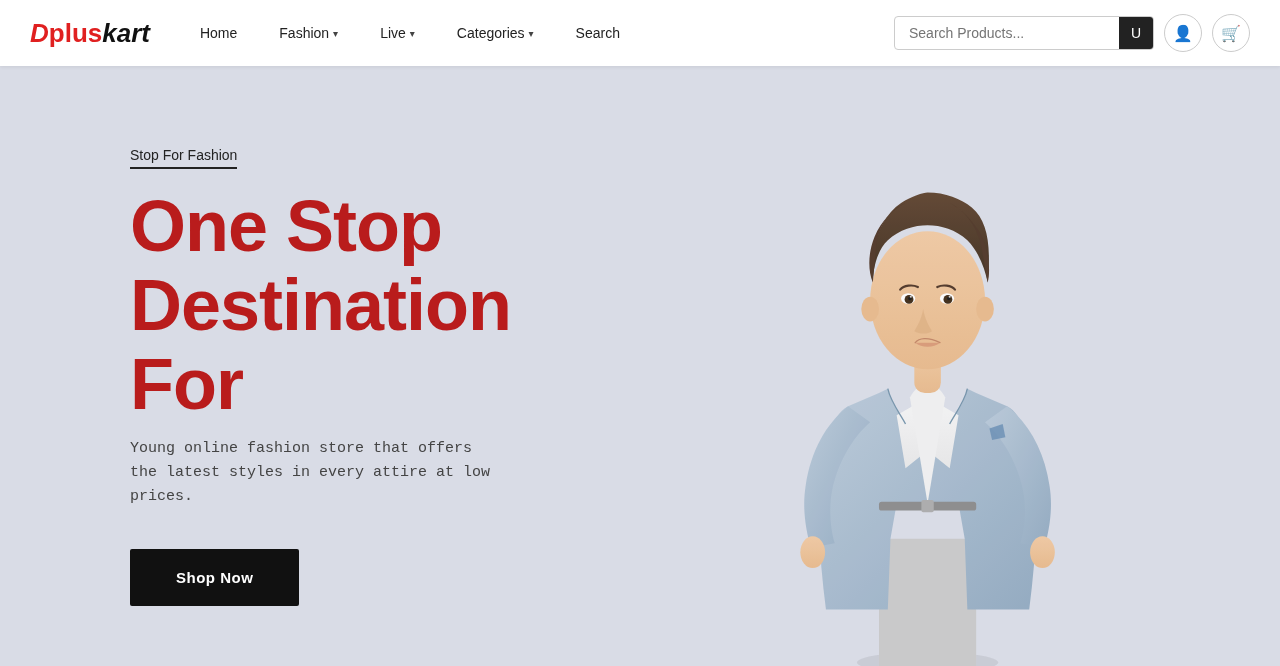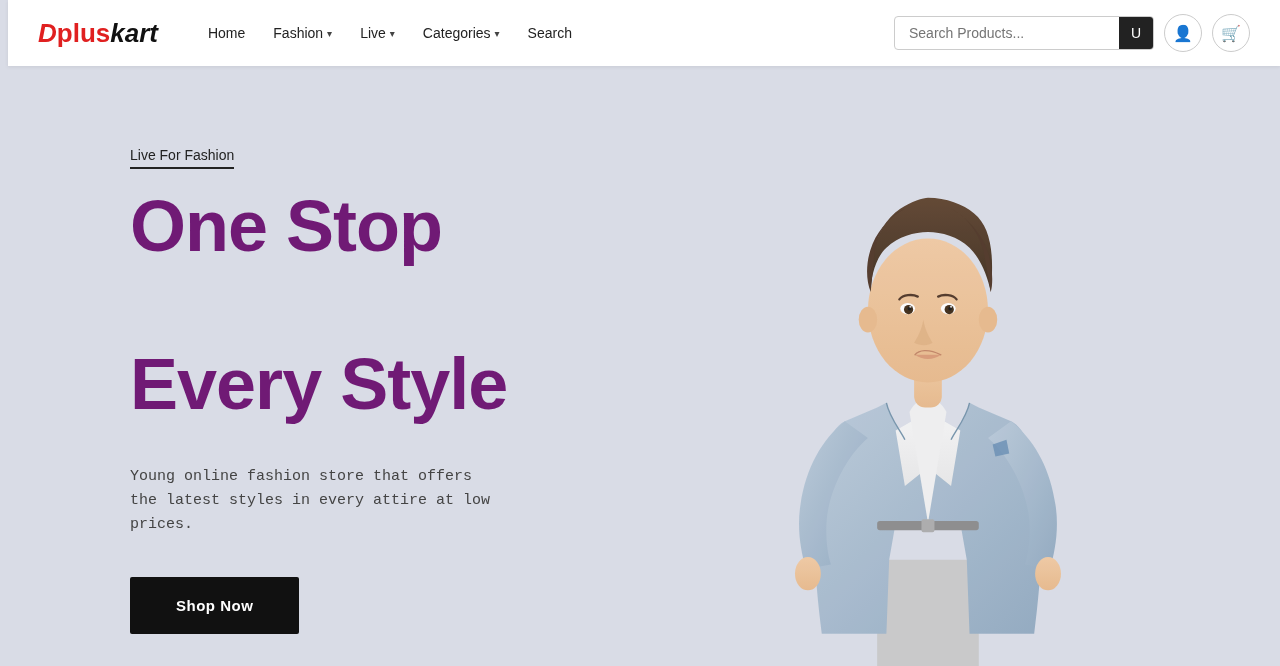--- a/index.html
+++ b/index.html
@@ -1,21 +1,21 @@
 <!DOCTYPE html>
 <html><head>
   <meta charset="utf-8">
   <style>
     * { margin: 0; padding: 0; box-sizing: border-box; }
     body { font-family: 'Segoe UI', Arial, sans-serif; background: #d9dce6; overflow-x: hidden; }
 
     
     .navbar {
       position: fixed;
-      top: 0; left: 8px; right: 0;
+      top: 0; left: 0; right: 0;
       height: 66px;
       background: #fff;
       display: flex;
       align-items: center;
       padding: 0 30px;
       z-index: 100;
       box-shadow: 0 1px 4px rgba(0,0,0,0.08);
     }
     .logo {
       display: flex;
@@ -28,21 +28,21 @@
       font-weight: 700;
       color: #111;
       font-family: Arial, sans-serif;
     }
     .logo-text span.d { color: #e02020; font-style: italic; }
     .logo-text span.plus { color: #e02020; font-style: normal; }
     .logo-text span.kart { color: #111; font-style: italic; }
     .nav-links {
       display: flex;
       align-items: center;
-      gap: 8px;
+      gap: 22px;
       flex: 1;
     }
     .nav-item {
       font-size: 14px;
       color: #222;
       padding: 6px 10px;
       cursor: pointer;
       display: flex;
       align-items: center;
       gap: 4px;
@@ -119,23 +119,23 @@
       color: #222;
       margin-bottom: 18px;
       font-weight: 500;
       border-bottom: 2px solid #222;
       display: inline-block;
       padding-bottom: 4px;
     }
     .hero-title {
       font-size: 72px;
       font-weight: 800;
-      color: #701a75;
+      color: #b91c1c;
       line-height: 1.1;
-      margin-bottom: 40px;
+      margin-bottom: 12px;
       letter-spacing: -1px;
     }
     .hero-description {
       font-size: 15px;
       color: #444;
       line-height: 1.6;
       margin-bottom: 40px;
       max-width: 370px;
       font-family: Liberation Mono, monospace;
     }
@@ -219,25 +219,24 @@
   <button class="icon-btn">
     <span>👤</span>
   </button>
   <button class="icon-btn">
     <span>🛒</span>
   </button>
 </nav>
 
 <section class="hero">
   <div class="hero-content">
-    <p class="hero-subtitle">Live For Fashion</p>
+    <p class="hero-subtitle">Stop For Fashion</p>
     <h1 class="hero-title">
       <span>One Stop</span><br>
-      <br>
-      <span>Every Style</span>
+      <span>Destination For</span><br>
     </h1>
     <p class="hero-description">Young online fashion store that offers the latest styles in every attire at low prices.</p>
     <button class="shop-now-btn">Shop Now</button>
   </div>
 
   <div class="hero-image-area">
     <div class="hero-figure">
       <svg class="person-svg" viewBox="0 0 420 666" xmlns="http://www.w3.org/2000/svg">
 
         <defs>

